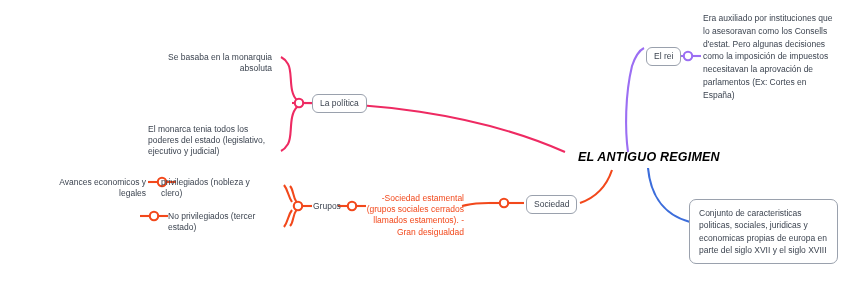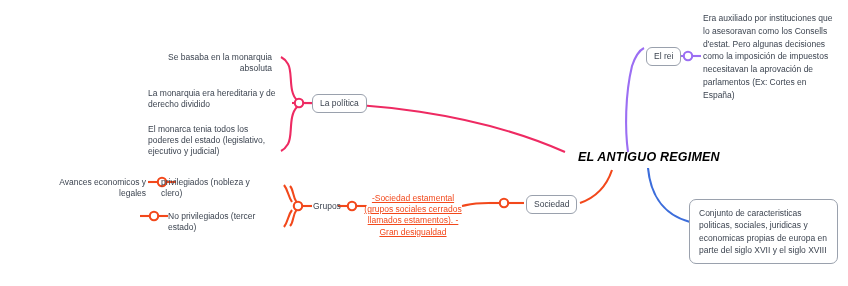--- a/index.html
+++ b/index.html
@@ -53,21 +53,21 @@
     position: absolute;
     font-size: 12.5px;
     font-weight: bold;
     color: #000000;
     letter-spacing: 0.2px;
     white-space: nowrap;
     font-style: italic;
   }
   .t-right { text-align: right; }
   .t-left  { text-align: left; }
-  .t-center{ text-align: center; text-decoration: underline; }
+  .t-center{ text-align: right; }
   .c-orange { color: #f2481b; }
   .note-text { line-height: 1.5; }
 </style>
 </head>
 <body>
 
 <div id="canvas">
 
   <svg class="wires" viewBox="0 0 848 286">
 
@@ -113,21 +113,20 @@
     <path d="M159,216 L 168,216" fill="none" stroke="#f2481b" stroke-width="2.1"></path>
     <circle cx="154" cy="216" r="4.2" fill="#ffffff" stroke="#f2481b" stroke-width="2.1"></circle>
   </svg>
 
   <div class="center-title" style="left:578px; top:150px;">EL ANTIGUO REGIMEN</div>
 
   <div class="node plain t-right" style="left:150px; top:52px; width:122px;">Se basaba en la monarquia absoluta</div>
 
   <div class="node boxed" style="left:312px; top:94px;">La política</div>
 
-  <div class="node plain t-left" style="left:148px; top:88px; width:128px;">La monarquia era hereditaria y de derecho dividido</div>
 
   <div class="node plain t-left" style="left:148px; top:124px; width:128px;">El monarca tenia todos los poderes del estado (legislativo, ejecutivo y judicial)</div>
 
   <div class="node boxed" style="left:646px; top:47px;">El rei</div>
 
   <div class="node bigbox t-left" style="left:689px; top:199px; width:149px;">Conjunto de caracteristicas politicas, sociales, juridicas y economicas propias de europa en parte del siglo XVII y el siglo XVIII</div>
 
   <div class="node plain t-left note-text" style="left:703px; top:12px; width:135px;">Era auxiliado por instituciones que lo asesoravan como los Consells d'estat. Pero algunas decisiones como la imposición de impuestos necesitavan la aprovación de parlamentos (Ex: Cortes en España)</div>
 
   <div class="node boxed" style="left:526px; top:195px;">Sociedad</div>

